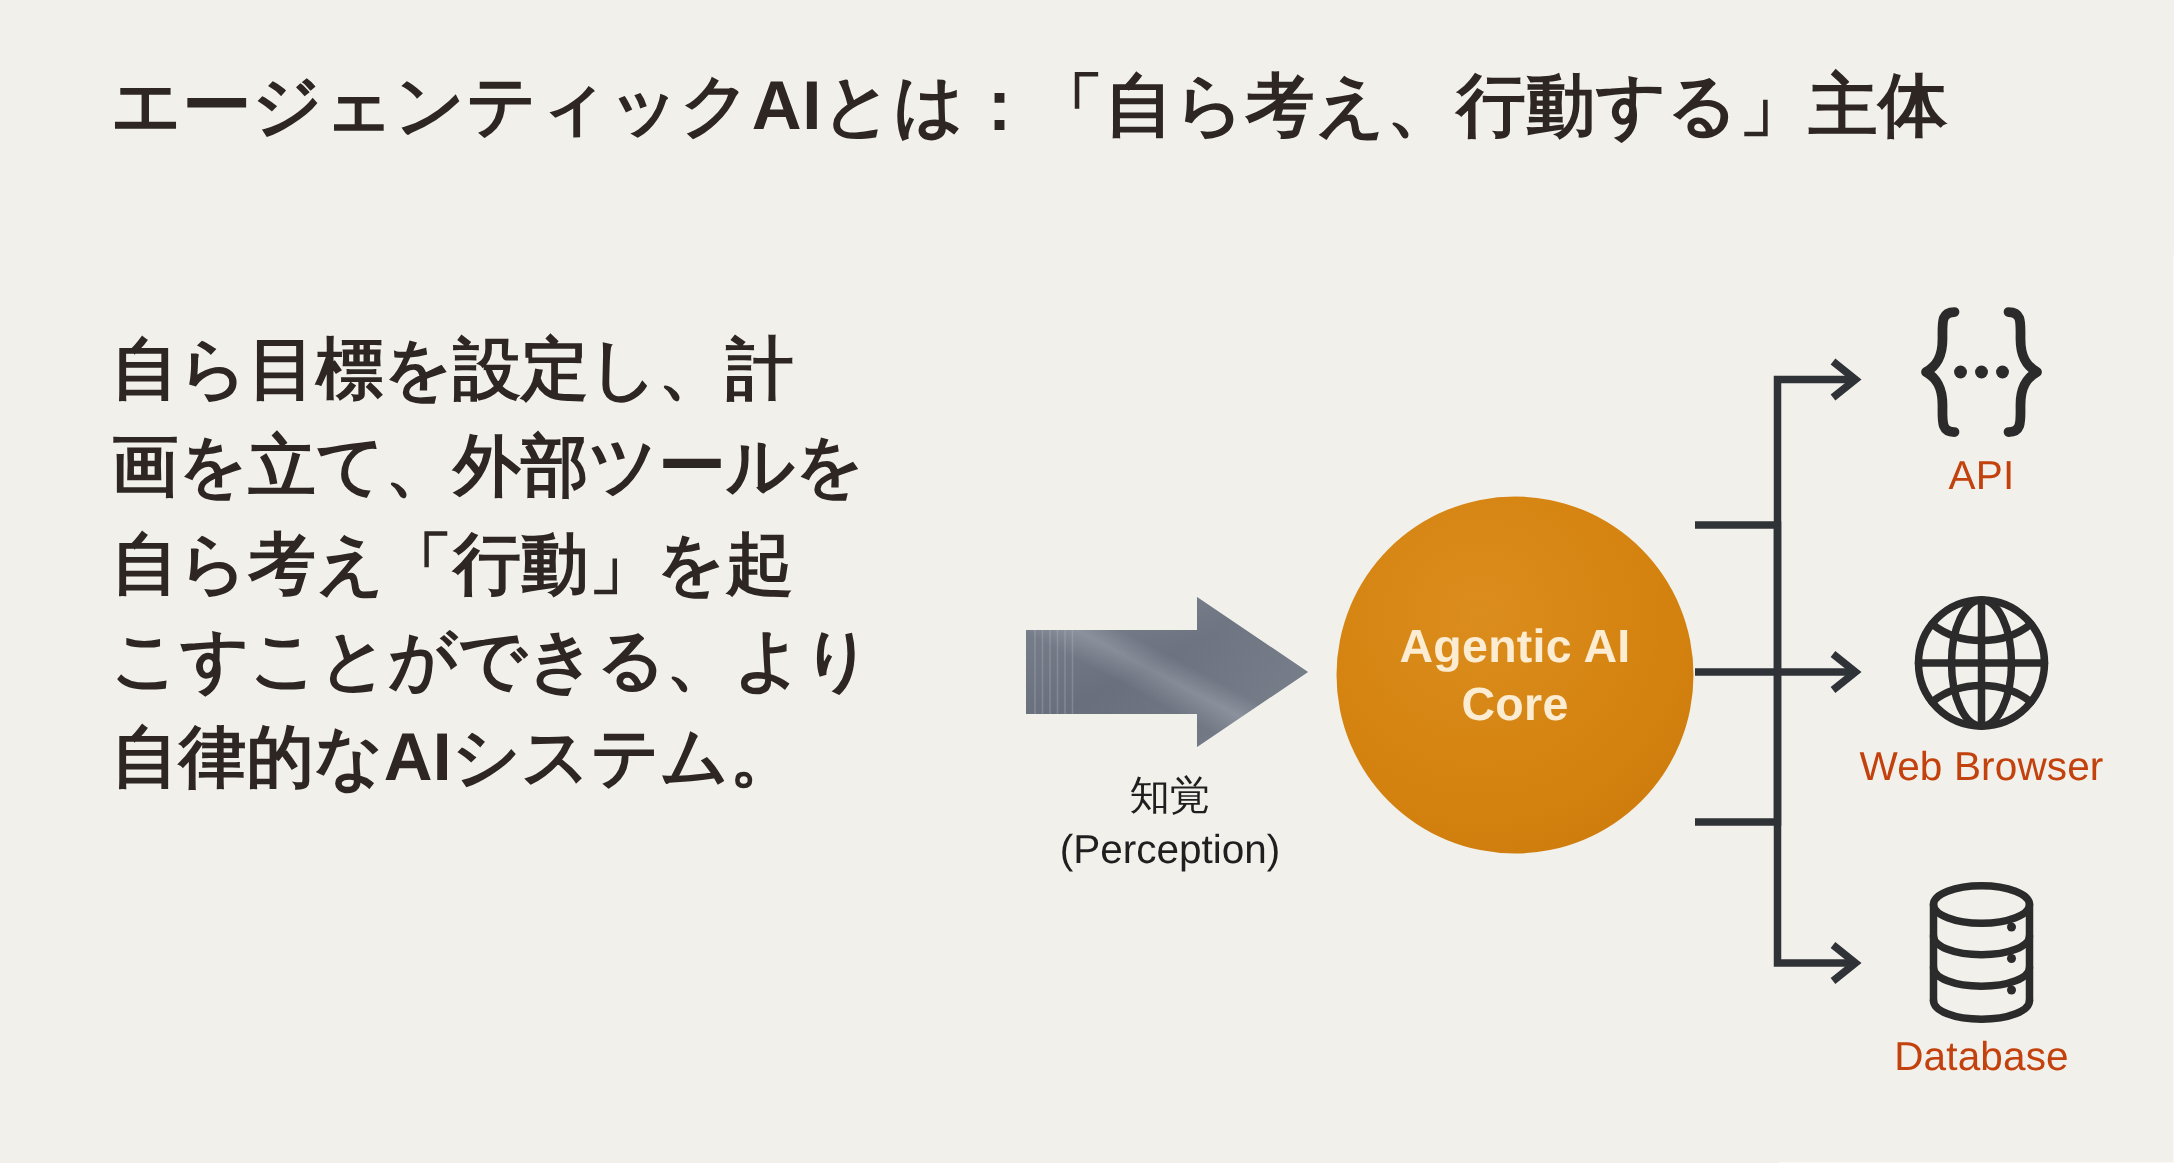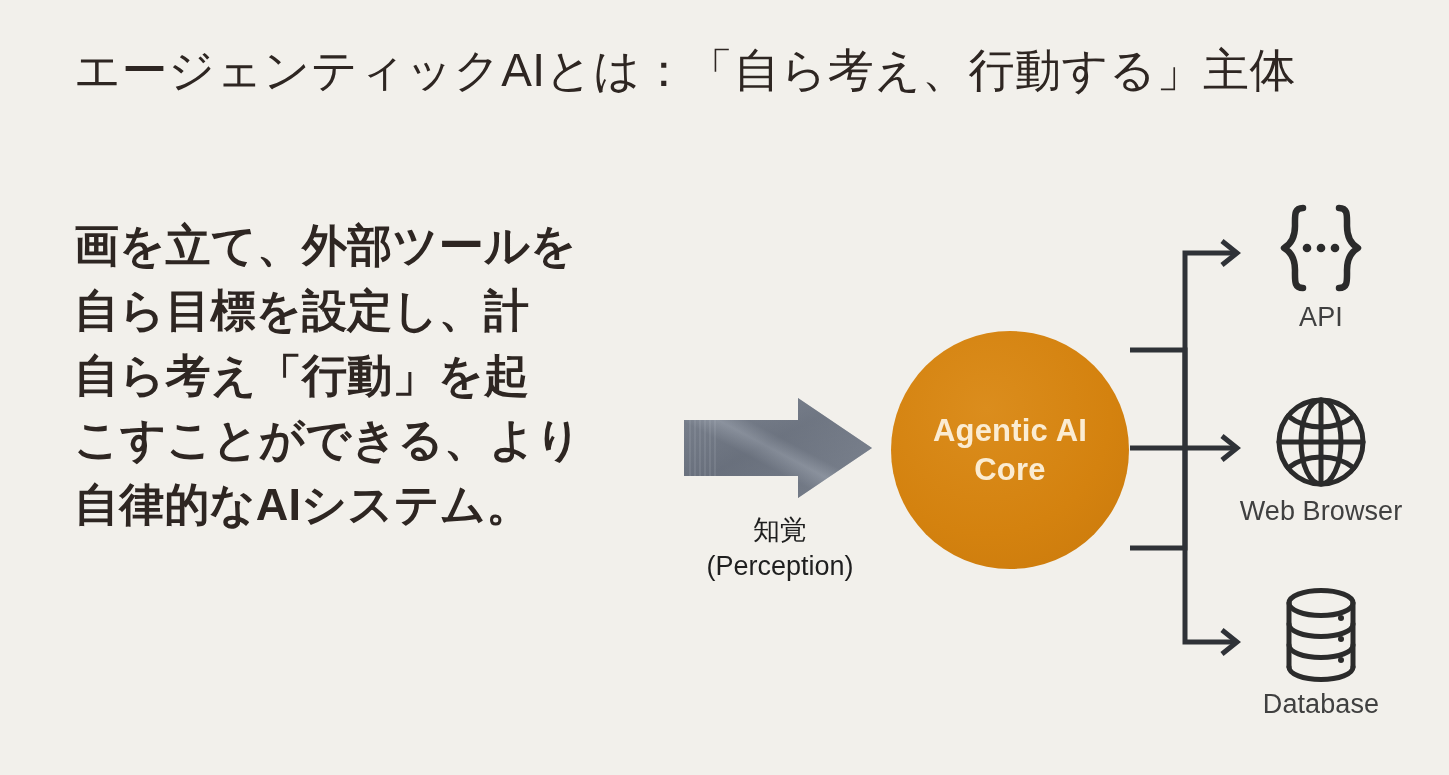--- a/index.html
+++ b/index.html
@@ -19,21 +19,21 @@
   }
 
   
   #title {
     position: absolute;
     left: 74px;
     top: 44px;
     width: 1320px;
     font-size: 46px;
     line-height: 1.15;
-    font-weight: 400;
+    font-weight: 700;
     letter-spacing: 0.5px;
     color: #2e2622;
     white-space: nowrap;
   }
 
   
   #body-text {
     position: absolute;
     left: 74px;
     top: 214px;
@@ -106,39 +106,39 @@
     text-align: center;
   }
   .tool-icon {
     height: 104px;
     display: flex;
     align-items: center;
     justify-content: center;
   }
   .tool-label {
     margin-top: 2px;
-    color: #404040;
+    color: #c2410c;
     font-size: 27px;
     font-weight: 400;
     letter-spacing: 0.1px;
   }
   #tool-api      { left: 1226px; top: 196px; }
   #tool-browser  { left: 1226px; top: 390px; }
   #tool-database { left: 1226px; top: 583px; }
 </style>
 </head>
 <body>
 
 <div id="slide">
 
   <div id="title">エージェンティックAIとは：「自ら考え、行動する」主体</div>
 
   <div id="body-text">
+    <span class="ln">自ら目標を設定し、計</span>
     <span class="ln">画を立て、外部ツールを</span>
-    <span class="ln">自ら目標を設定し、計</span>
     <span class="ln">自ら考え「行動」を起</span>
     <span class="ln">こすことができる、より</span>
     <span class="ln">自律的なAIシステム。</span>
   </div>
 
   <svg id="perception-arrow" viewBox="0 0 196 112">
     <defs>
       <linearGradient id="arrGrad" x1="0" y1="1" x2="1" y2="0">
         <stop offset="0%" stop-color="#69707d"></stop>
         <stop offset="38%" stop-color="#6d7480"></stop>

